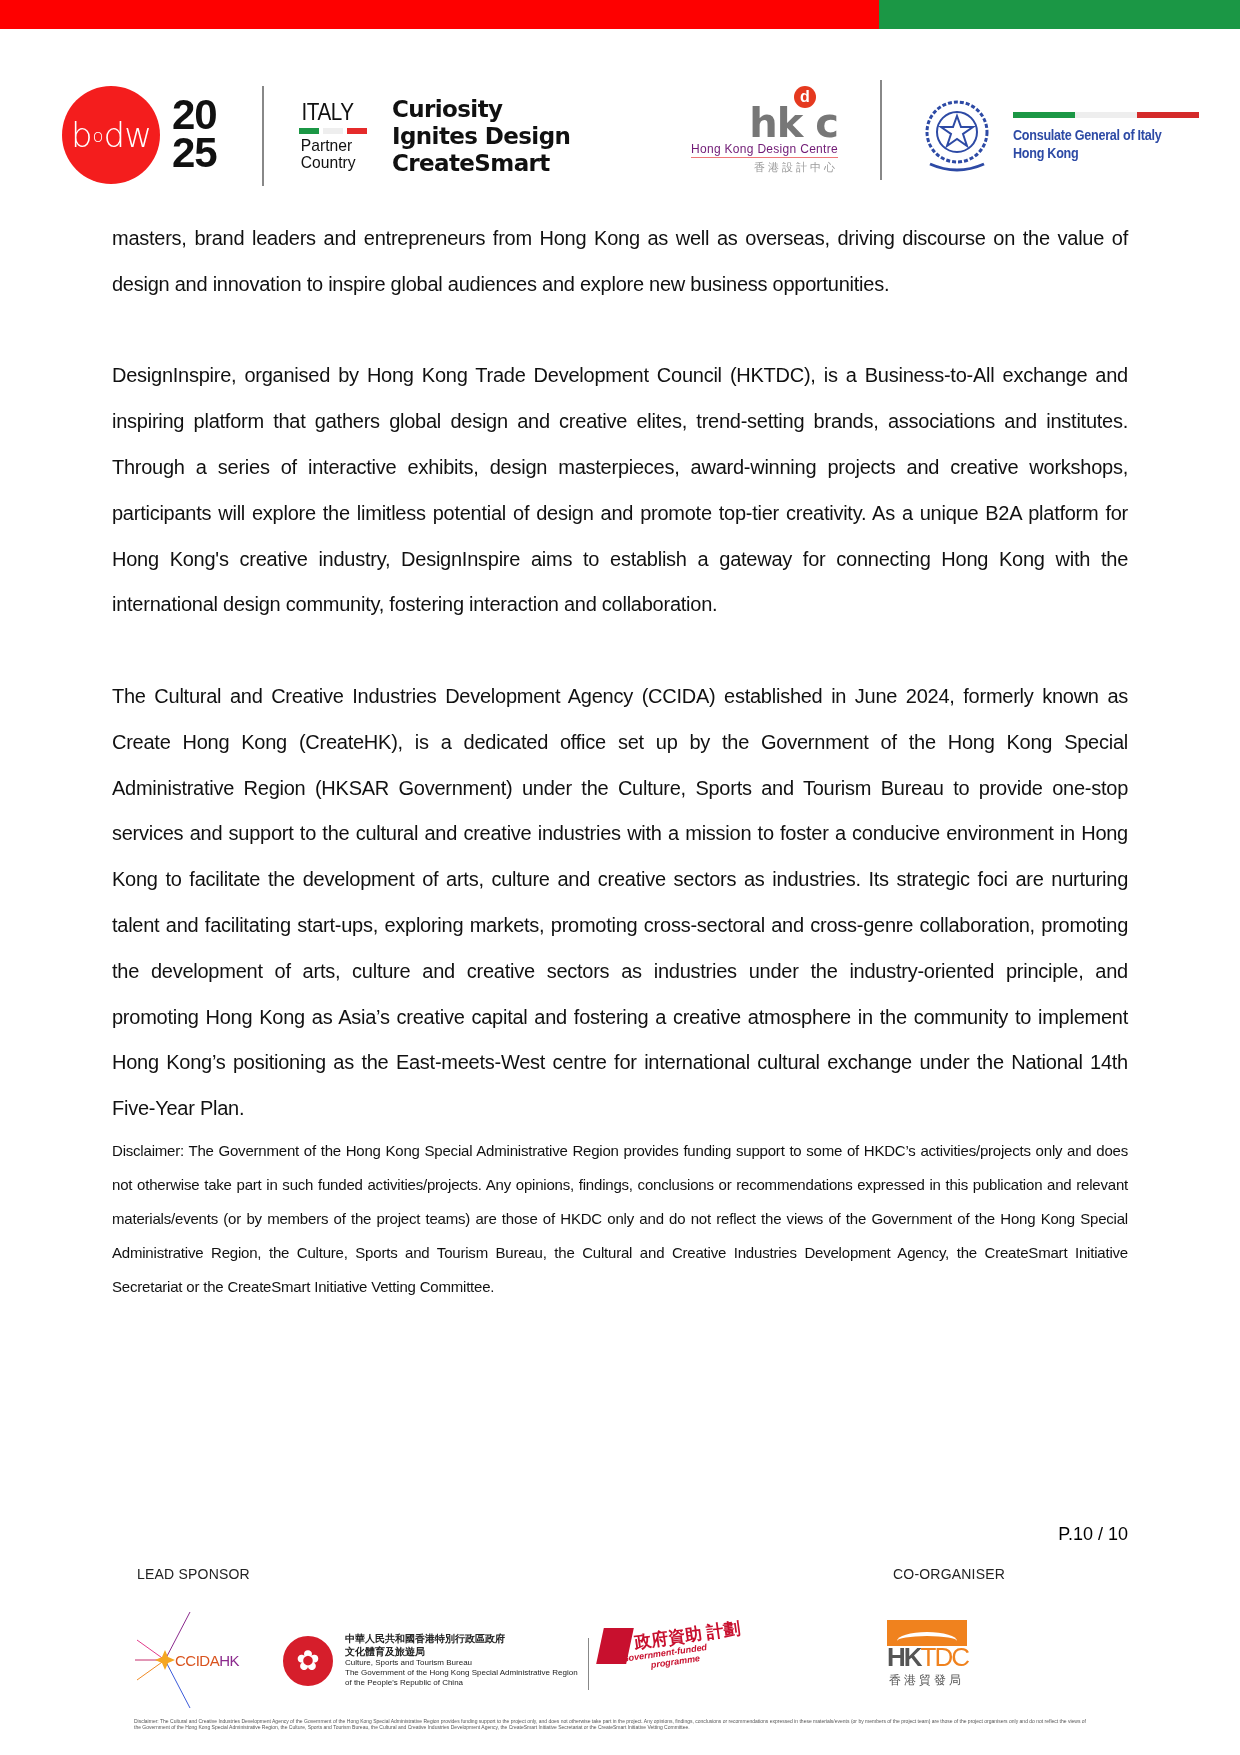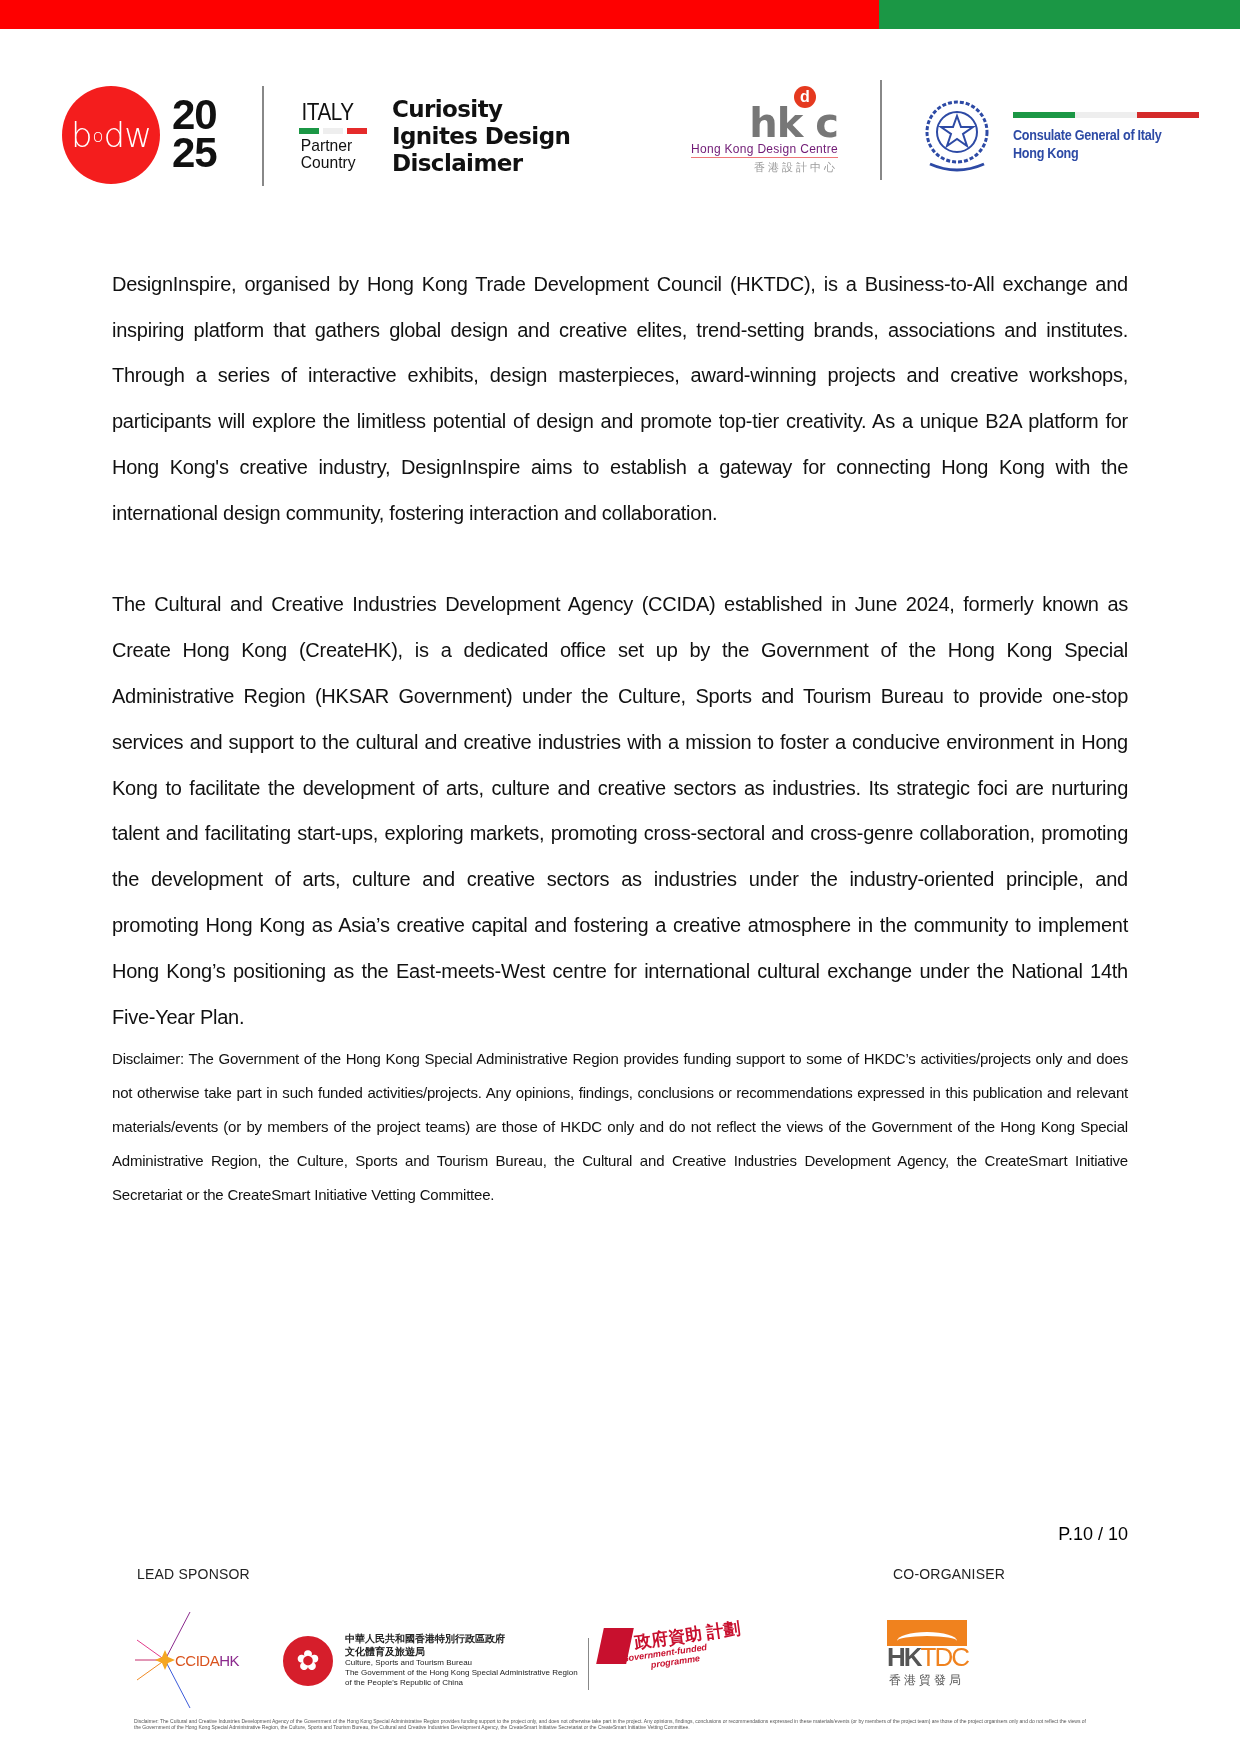--- a/index.html
+++ b/index.html
@@ -94,21 +94,21 @@
       <span style="background:#eeeeee"></span>
       <span style="background:#e52b2b"></span>
   </div>
   <div class="partner">Partner</div>
   <div class="partner">Country</div>
 </div>
 
 <div class="tagline">
   <div>Curiosity</div>
   <div>Ignites Design</div>
-  <div>Disclaimer</div>
+  <div>CreateSmart</div>
 </div>
 
 <div class="hkdc">
   <div class="hkdc-dot">d</div>
   <div class="hkdc-mark">hk c</div>
   <div class="hkdc-name">Hong Kong Design Centre</div>
   <div class="hkdc-cn">香港設計中心</div>
 </div>
 <div class="vdiv" style="left:880px; top:80px; height:100px;"></div>
 
@@ -122,20 +122,21 @@
   <div class="strip">
     <span style="background:#1b9745"></span>
       <span style="background:#eeeeee"></span>
       <span style="background:#d42a2a"></span>
   </div>
   <div class="cname">Consulate  General  of Italy</div>
   <div class="cname">Hong Kong</div>
 </div>
 
 <div class="content">
+  <p class="para">masters, brand leaders and entrepreneurs from Hong Kong as well as overseas, driving discourse on the value of design and innovation to inspire global audiences and explore new business opportunities.</p>
   <div class="gap"></div>
 
   <p class="para">DesignInspire, organised by Hong Kong Trade Development Council (HKTDC), is a Business-to-All exchange and inspiring platform that gathers global design and creative elites, trend-setting brands, associations and institutes. Through a series of interactive exhibits, design masterpieces, award-winning projects and creative workshops, participants will explore the limitless potential of design and promote top-tier creativity. As a unique B2A platform for Hong Kong's creative industry, DesignInspire aims to establish a gateway for connecting Hong Kong with the international design community, fostering interaction and collaboration.</p>
   <div class="gap"></div>
 
   <p class="para">The Cultural and Creative Industries Development Agency (CCIDA) established in June 2024, formerly known as Create Hong Kong (CreateHK), is a dedicated office set up by the Government of the Hong Kong Special Administrative Region (HKSAR Government) under the Culture, Sports and Tourism Bureau to provide one-stop services and support to the cultural and creative industries with a mission to foster a conducive environment in Hong Kong to facilitate the development of arts, culture and creative sectors as industries. Its strategic foci are nurturing talent and facilitating start-ups, exploring markets, promoting cross-sectoral and cross-genre collaboration, promoting the development of arts, culture and creative sectors as industries under the industry-oriented principle, and promoting Hong Kong as Asia’s creative capital and fostering a creative atmosphere in the community to implement Hong Kong’s positioning as the East-meets-West centre for international cultural exchange under the National 14th Five-Year Plan.</p>
 
   <p class="disclaimer">Disclaimer: The Government of the Hong Kong Special Administrative Region provides funding support to some of HKDC’s activities/projects only and does not otherwise take part in such funded activities/projects.  Any opinions, findings, conclusions or recommendations expressed in this publication and relevant materials/events (or by members of the project teams) are those of HKDC only and do not reflect the views of the Government of the Hong Kong Special Administrative Region, the Culture, Sports and Tourism Bureau, the Cultural and Creative Industries Development Agency, the CreateSmart Initiative Secretariat or the CreateSmart Initiative Vetting Committee.</p>
 </div>
 

